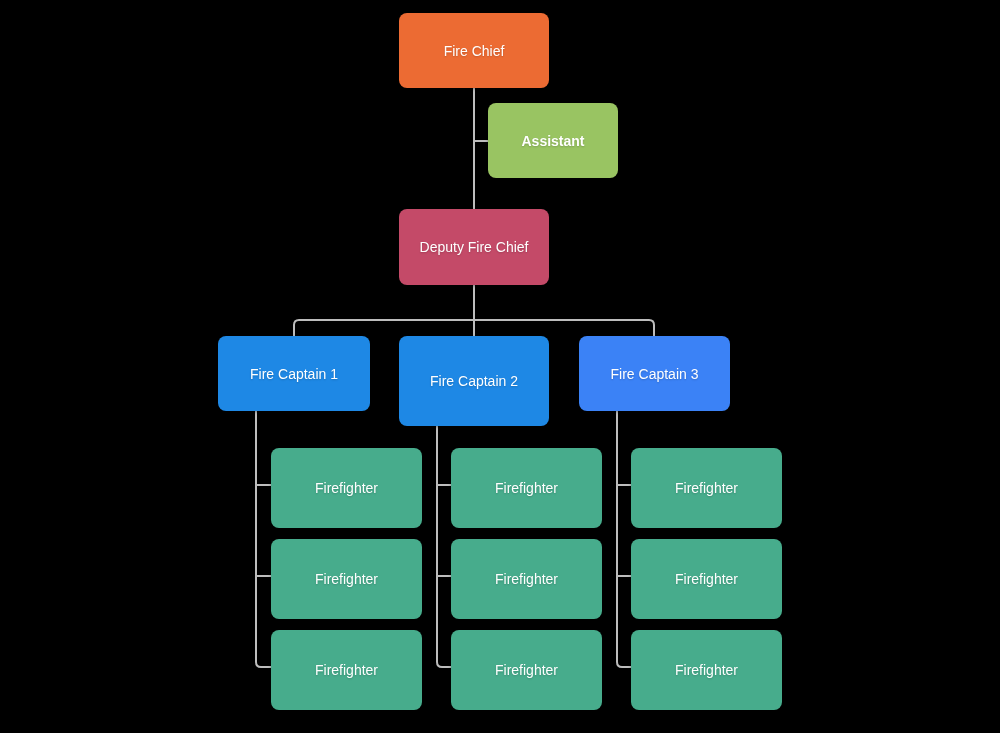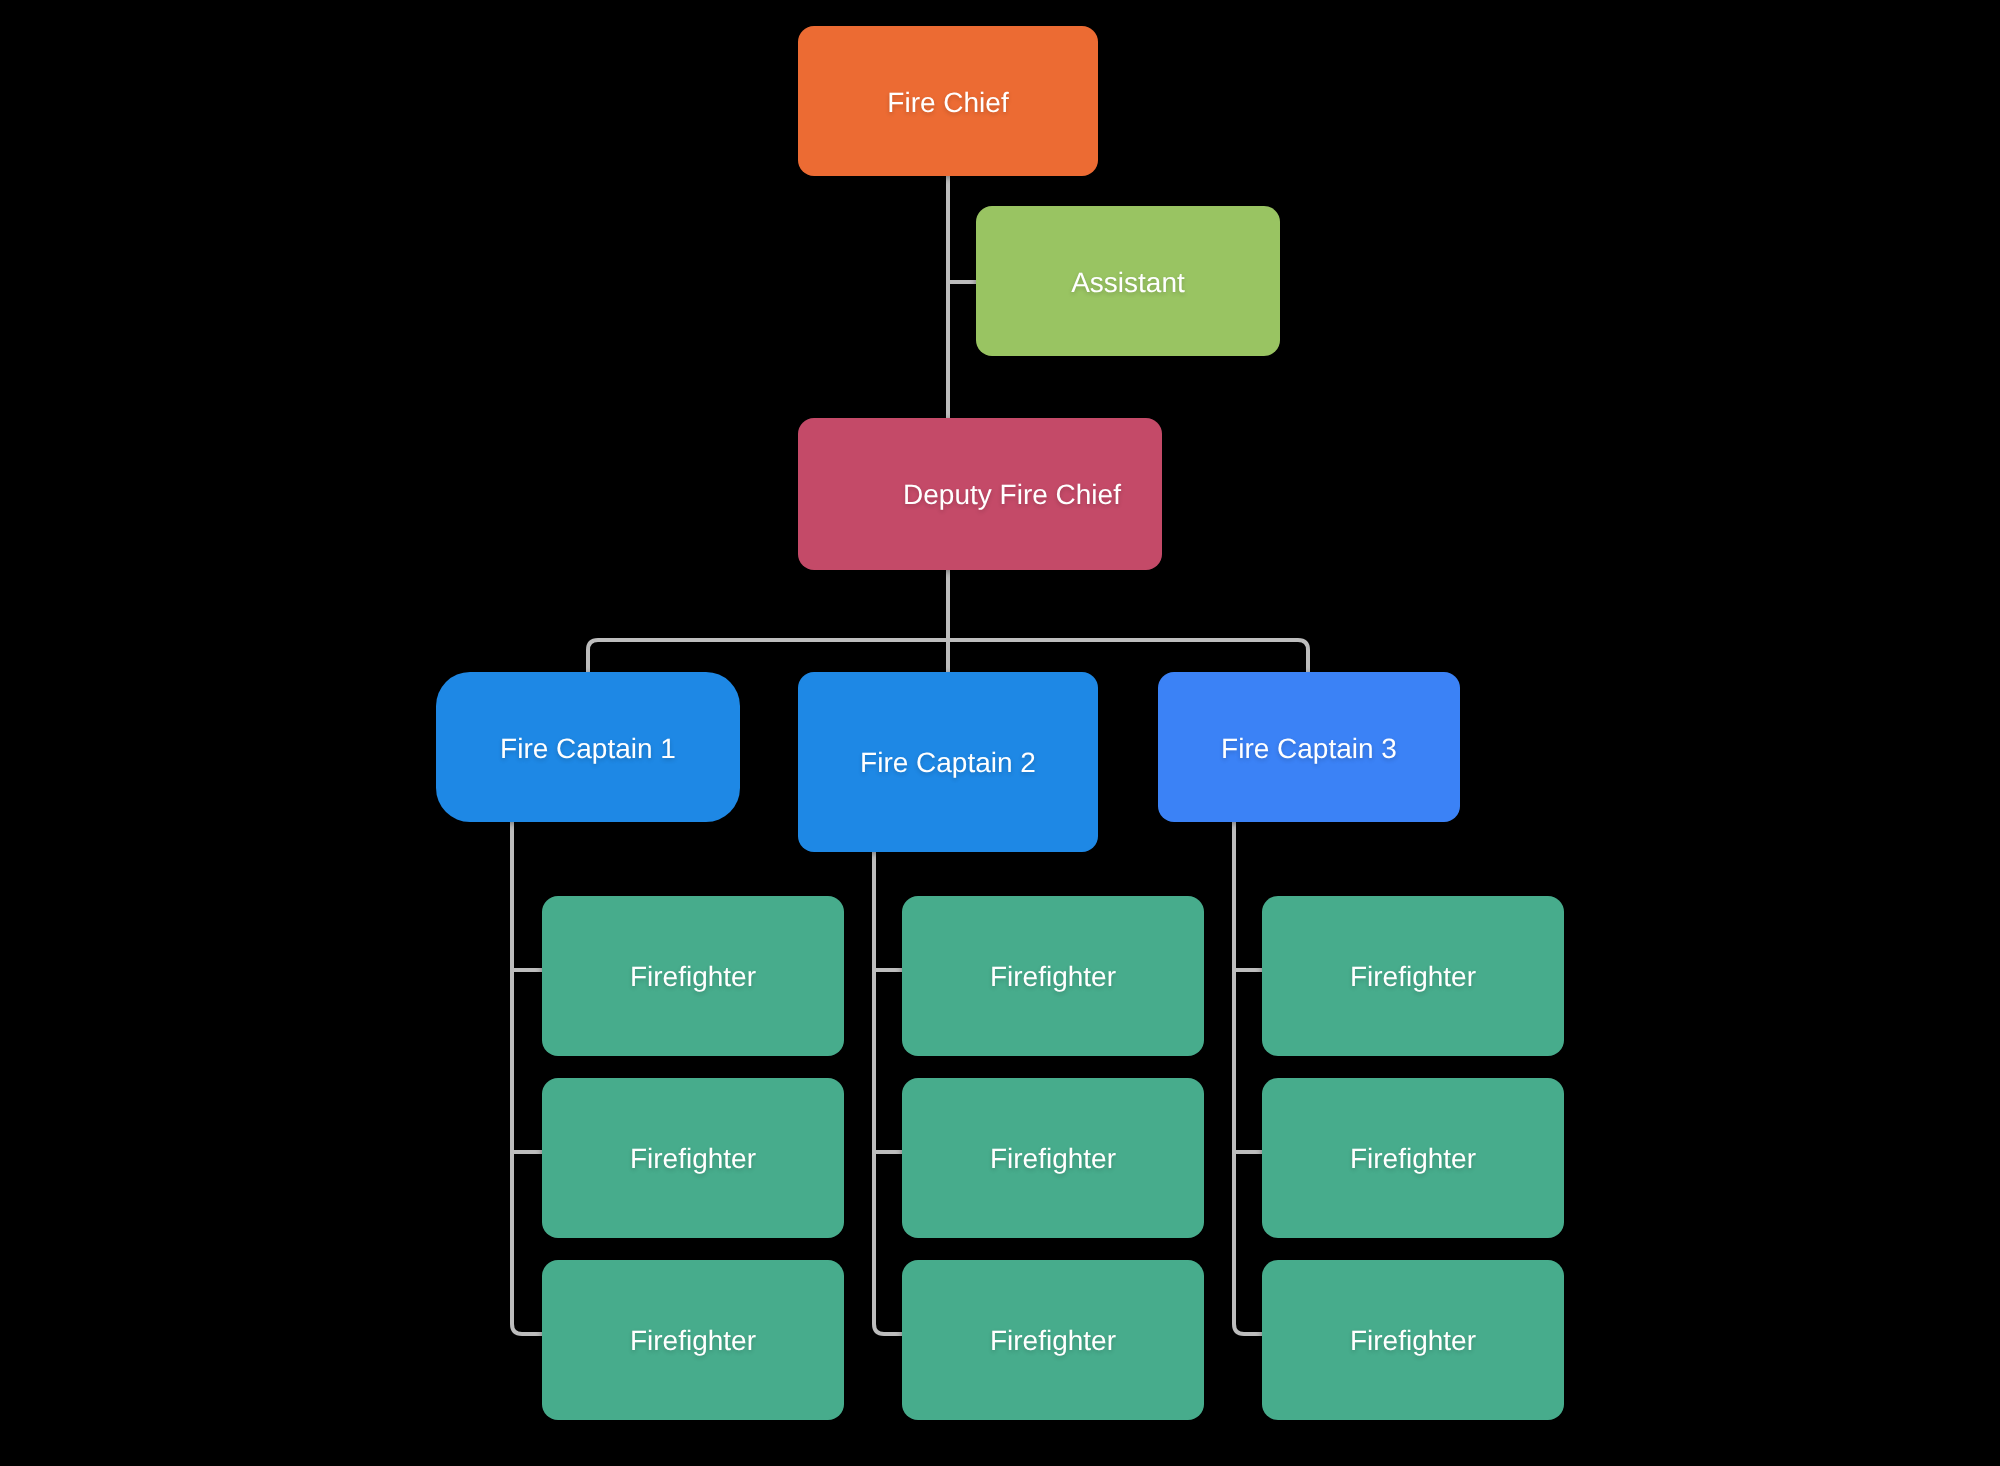--- a/index.html
+++ b/index.html
@@ -39,23 +39,23 @@
     box-shadow: 0 1px 3px rgba(0,0,0,0.35);
   }
   .node .label {
     text-shadow: 0 1px 2px rgba(0,0,0,0.18);
     pointer-events: none;
     padding: 0 6px;
     text-align: center;
   }
   
   .n-fire-chief   { left: 399px; top: 13px;  width: 150px; height: 75px; }
-  .n-assistant    { left: 488px; top: 103px; width: 152px; height: 75px; }
-  .n-deputy       { left: 399px; top: 209px; width: 150px; height: 76px; padding-left: 32px; }
-  .n-captain-1    { left: 218px; top: 336px; width: 152px; height: 75px; border-radius: 17px; }
+  .n-assistant    { left: 488px; top: 103px; width: 130px; height: 75px; font-weight: bold; }
+  .n-deputy       { left: 399px; top: 209px; width: 150px; height: 76px; }
+  .n-captain-1    { left: 218px; top: 336px; width: 152px; height: 75px; }
   .n-captain-2    { left: 399px; top: 336px; width: 150px; height: 90px; }
   .n-captain-3    { left: 579px; top: 336px; width: 151px; height: 75px; }
   .n-ff           { width: 151px; height: 80px; }
   .col-1 { left: 271px; }
   .col-2 { left: 451px; }
   .col-3 { left: 631px; }
   .row-1 { top: 448px; }
   .row-2 { top: 539px; }
   .row-3 { top: 630px; }
 </style>

